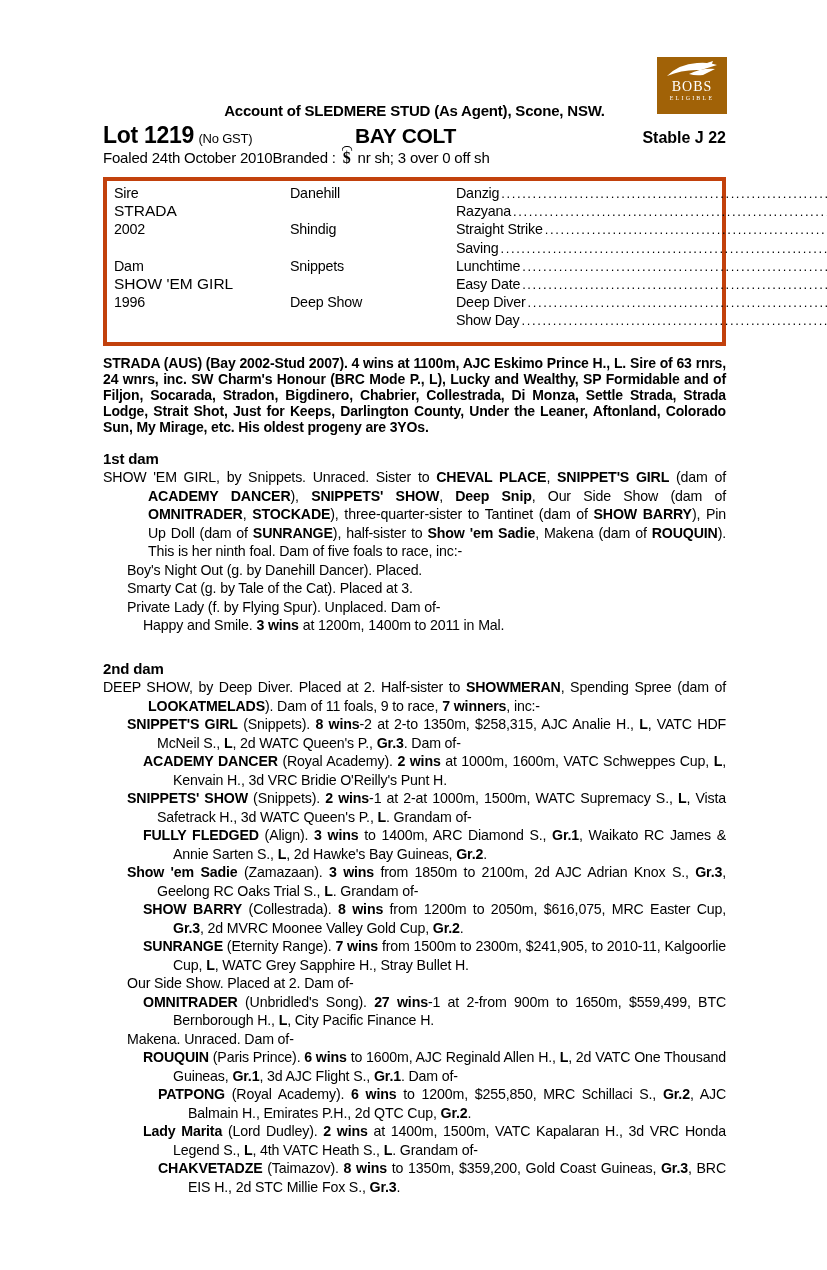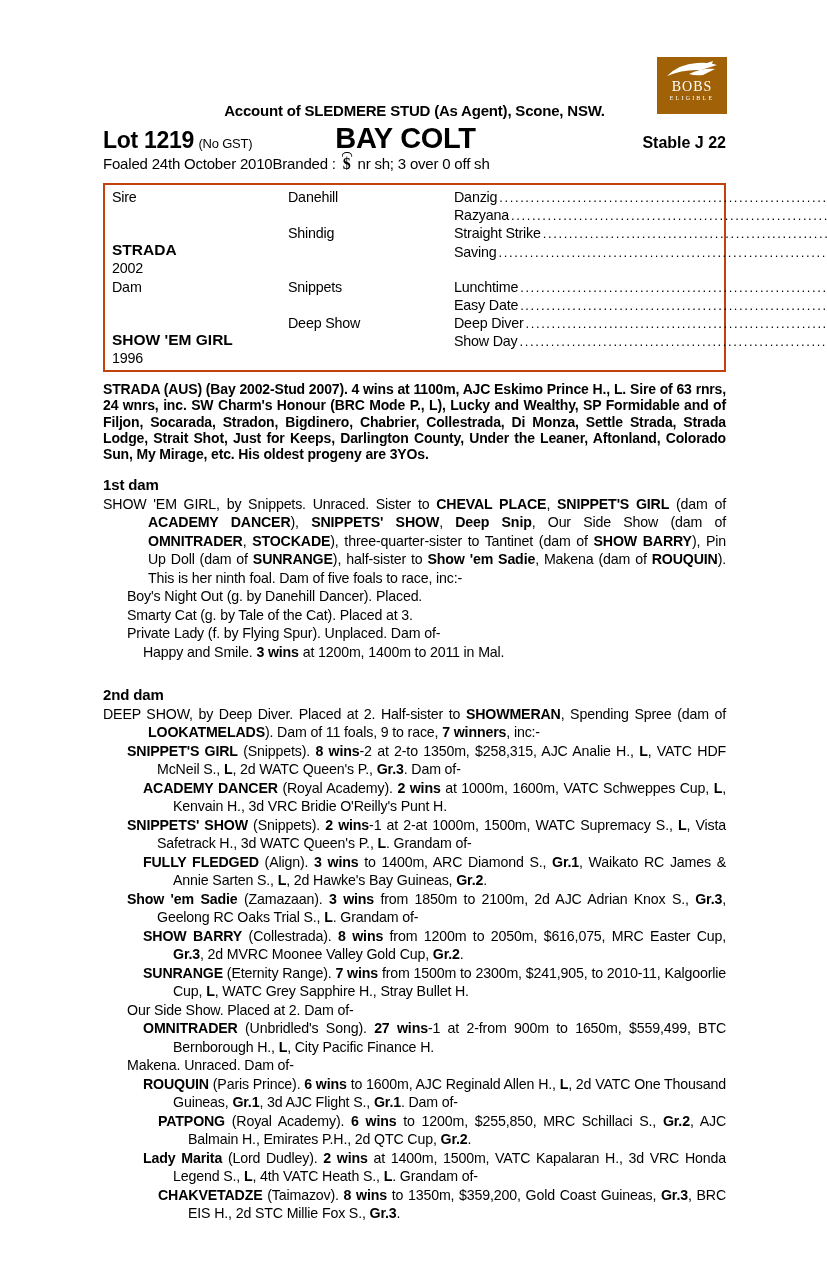--- a/index.html
+++ b/index.html
@@ -19,34 +19,34 @@
   .bobs svg { display:block; margin:2px auto 0 auto; }
   .bobs-name { font-family:"Liberation Serif", serif; font-size:14px; letter-spacing:1px; line-height:14px; }
   .bobs-sub  { font-family:"Liberation Serif", serif; font-size:6px; letter-spacing:2.2px; line-height:8px; }
 
   
   .account { margin-top:86px; text-align:center; font-weight:bold; font-size:15px; letter-spacing:-0.2px; }
   .lotrow { display:grid; grid-template-columns:1fr auto 1fr; align-items:baseline; margin-top:3px; }
   .lot-left { justify-self:start; white-space:nowrap; }
   .lot-label { font-size:23px; font-weight:bold; letter-spacing:-0.3px; }
   .gst { font-size:13px; letter-spacing:-0.2px; }
-  .colt-title { justify-self:center; font-size:29px; font-weight:bold; letter-spacing:-0.3px; transform:translateX(-9px); }
+  .colt-title { justify-self:center; font-size:21px; font-weight:bold; letter-spacing:-0.3px; transform:translateX(-9px); }
   .stable { justify-self:end; font-size:16px; font-weight:bold; }
   .foalrow { display:flex; justify-content:flex-start; font-size:15px; letter-spacing:-0.2px; }
 
   
   .brand { position:relative; display:inline-block; margin:0 3px; font-family:"Liberation Serif", serif; font-weight:bold; font-size:16px; line-height:15px; }
   .brand .hat { position:absolute; top:-4px; left:50%; transform:translateX(-50%); width:9px; height:4px;
     border:1.3px solid #000; border-bottom:none; border-radius:9px 9px 0 0; }
 
   
-  .ped { border:2px solid #c2410c; margin-top:11px; padding:3px 8px 3px 7px; font-size:14.3px; letter-spacing:-0.2px; }
+  .ped { border:4px solid #c2410c; margin-top:11px; padding:3px 8px 12px 7px; font-size:14.3px; letter-spacing:-0.2px; }
   .half { display:grid; grid-template-columns:176px 166px 1fr; }
   .half .line { line-height:18.2px; height:18.2px; white-space:nowrap; }
-  .hname { font-weight:bold; font-size:15.5px; letter-spacing:0;margin-top:35px; }
+  .hname { font-weight:normal; font-size:15.5px; letter-spacing:0; }
   .c2 .p2 { margin-top:18.2px; }
   .lrow { display:flex; line-height:18.2px; height:18.2px; white-space:nowrap; }
   .leader { flex:1; overflow:hidden; margin:0 2px; }
   .leader::after { content:"...................................................................................."; letter-spacing:1.6px; font-size:13px; }
 
   
   .sirepara { margin-top:9px; font-weight:bold; font-size:14px; line-height:16.2px; text-align:justify; letter-spacing:-0.15px; }
 
   
   #families { font-size:14.2px; line-height:18.5px; letter-spacing:-0.15px; }

